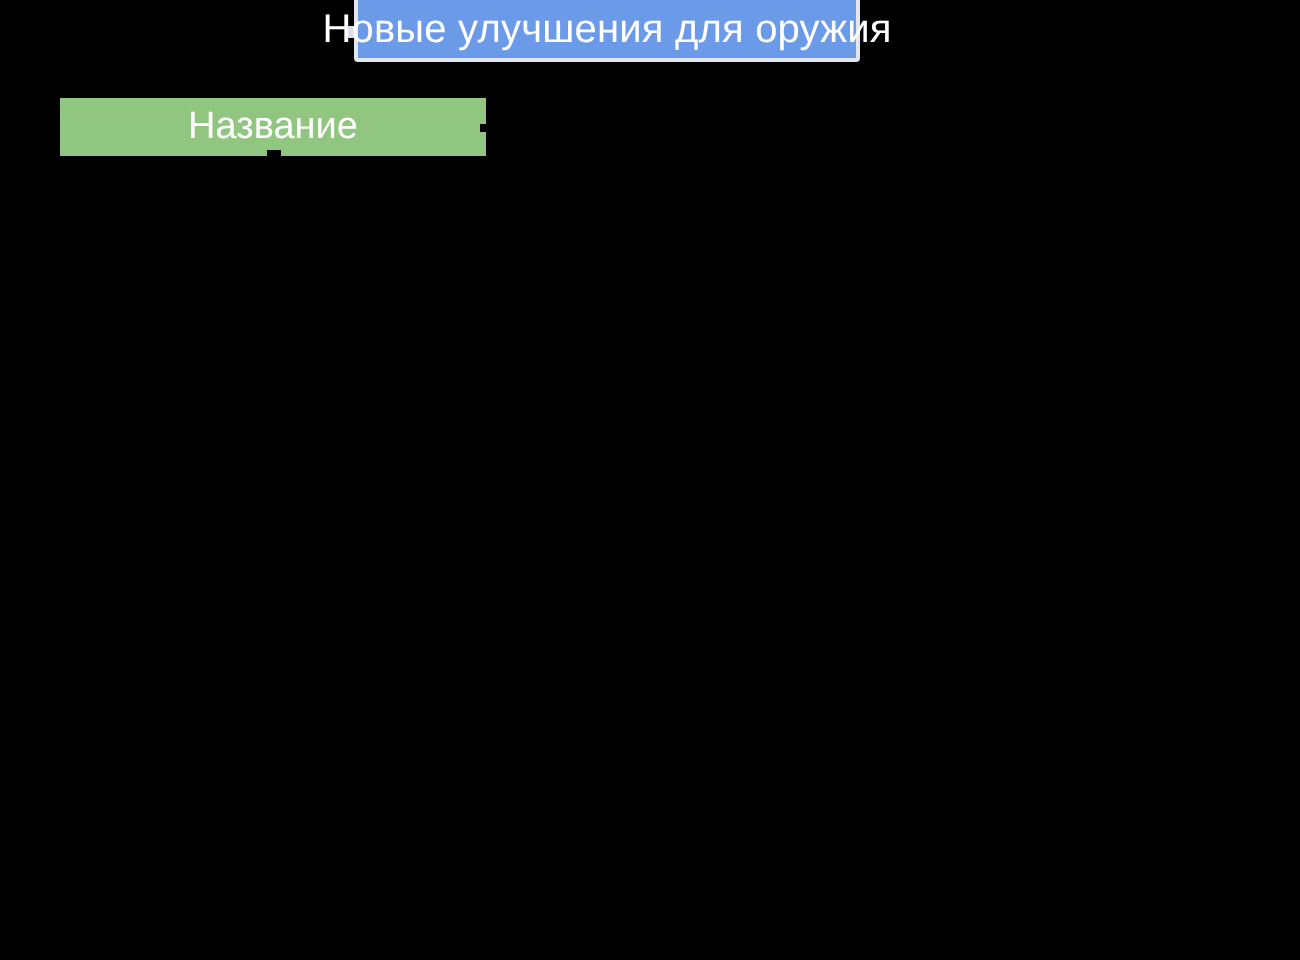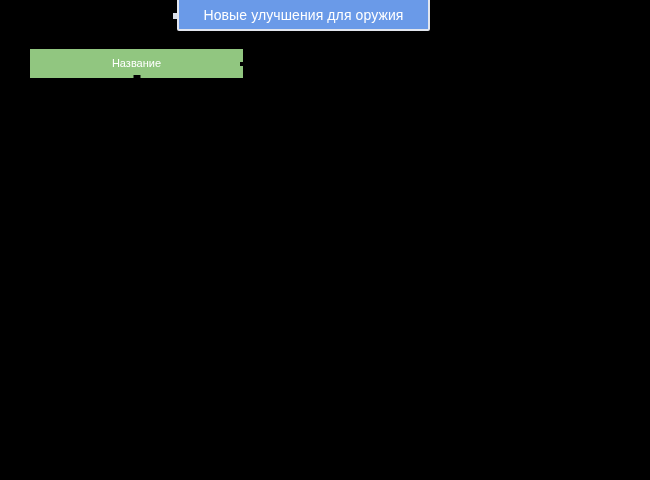--- a/index.html
+++ b/index.html
@@ -33,21 +33,21 @@
     background: #6a9ae8;
     border: 2px solid #e2e6ee;
     border-radius: 2px;
     box-sizing: border-box;
     display: flex;
     align-items: center;
     justify-content: center;
   }
   .title-banner .title-text {
     color: #ffffff;
-    font-size: 14px;
+    font-size: 20px;
     line-height: 1;
     letter-spacing: 0.1px;
     white-space: nowrap;
     padding-top: 3px;
   }
 
   
   .banner-left-tick {
     position: absolute;
     left: 173px;
@@ -63,21 +63,21 @@
     top: 49px;
     height: 29px;
     background: #91c680;
     box-sizing: border-box;
     display: flex;
     align-items: center;
     justify-content: center;
   }
   .col-header .col-label {
     color: #ffffff;
-    font-size: 11px;
+    font-size: 19px;
     line-height: 1;
     white-space: nowrap;
   }
   .col-header.name-col {
     left: 30px;
     width: 213px;
   }
   .col-header.params-col {
     left: 272px;
     width: 373px;

